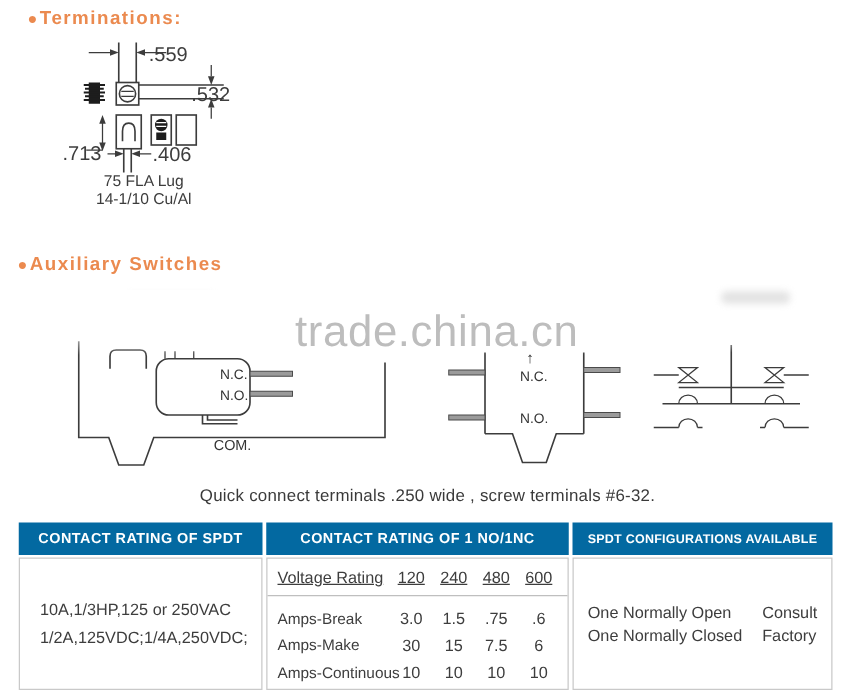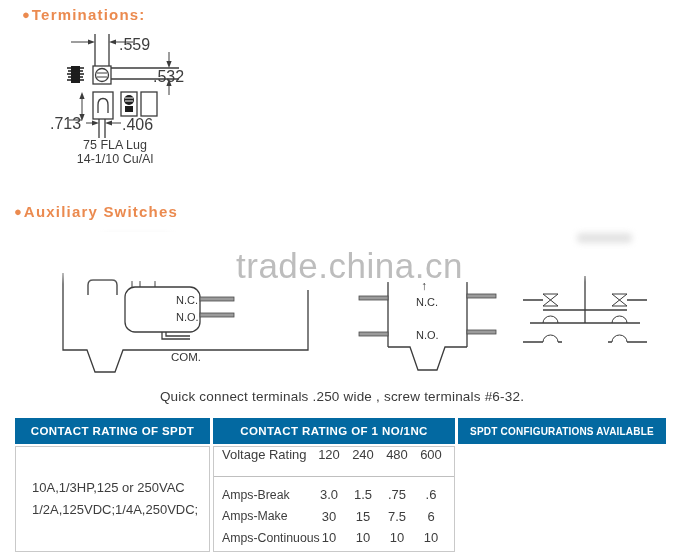--- a/index.html
+++ b/index.html
@@ -54,21 +54,21 @@
   .th1{width:195px;font-size:11.5px;}
   .th2{width:242px;font-size:11.5px;}
   .th3{width:208px;font-size:10px;letter-spacing:0.2px;}
   .tbody{display:flex;gap:3px;margin-top:2px;}
   .td{height:106px;border:1px solid #c9c9c9;background:#fff;box-sizing:border-box;}
   .td1{width:195px;display:flex;flex-direction:column;justify-content:center;
     padding-left:16px;font-size:13px;line-height:22px;white-space:nowrap;}
   .td2{width:242px;font-size:13px;}
   .td3{width:208px;display:flex;align-items:center;justify-content:center;gap:16px;
     font-size:13px;line-height:19px;white-space:nowrap;}
-  .vrow{display:flex;align-items:flex-start;height:29px;border-bottom:1px solid #bfbfbf;}
+  .vrow{display:flex;align-items:center;height:29px;border-bottom:1px solid #bfbfbf;text-decoration:underline;}
   .vlabel{width:98px;padding-left:8px;box-sizing:border-box;white-space:nowrap;}
   .vval{width:34px;text-align:center;}
   .arows{padding-top:7px;}
   .arow{display:flex;align-items:center;height:21.5px;}
   .alabel{width:98px;padding-left:8px;box-sizing:border-box;font-size:12.3px;white-space:nowrap;}
   .aval{width:34px;text-align:center;}
 </style>
 </head>
 <body>
 
@@ -226,17 +226,27 @@
           <div class="arow">
             <span class="alabel">Amps-Continuous</span>
             <span class="aval">10</span>
             <span class="aval">10</span>
             <span class="aval">10</span>
             <span class="aval">10</span>
           </div>
         </div>
       </div>
 
+      <div class="td td3">
+        <div>
+          <div>One Normally Open</div>
+          <div>One Normally Closed</div>
+        </div>
+        <div>
+          <div>Consult</div>
+          <div>Factory</div>
+        </div>
+      </div>
 
     </div>
   </div>
 
 </div>
 
 </body></html>

